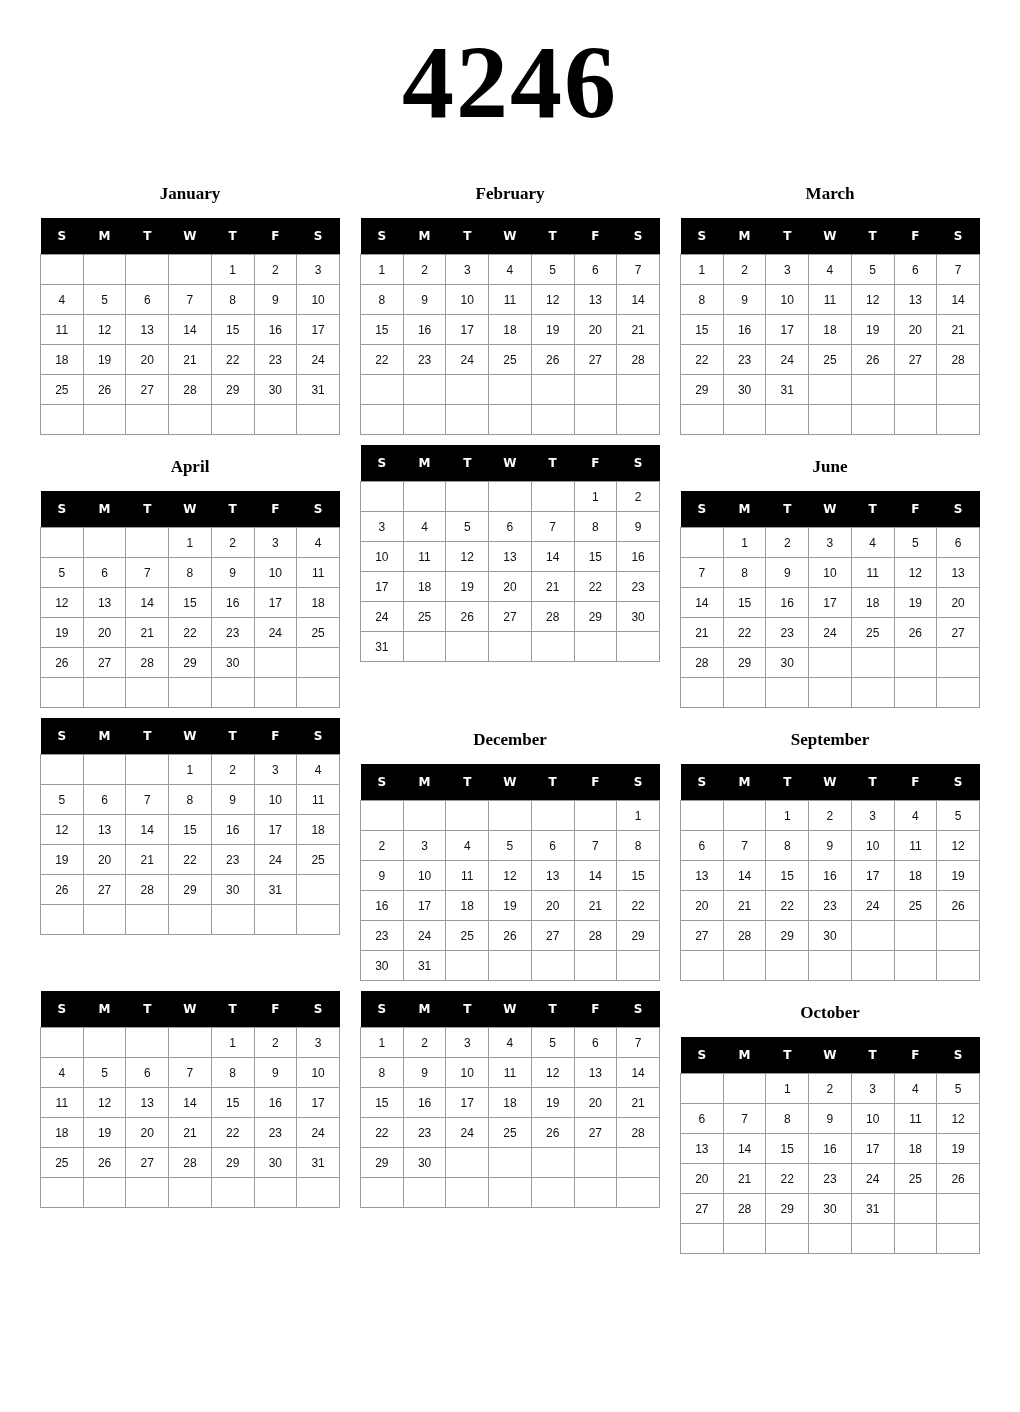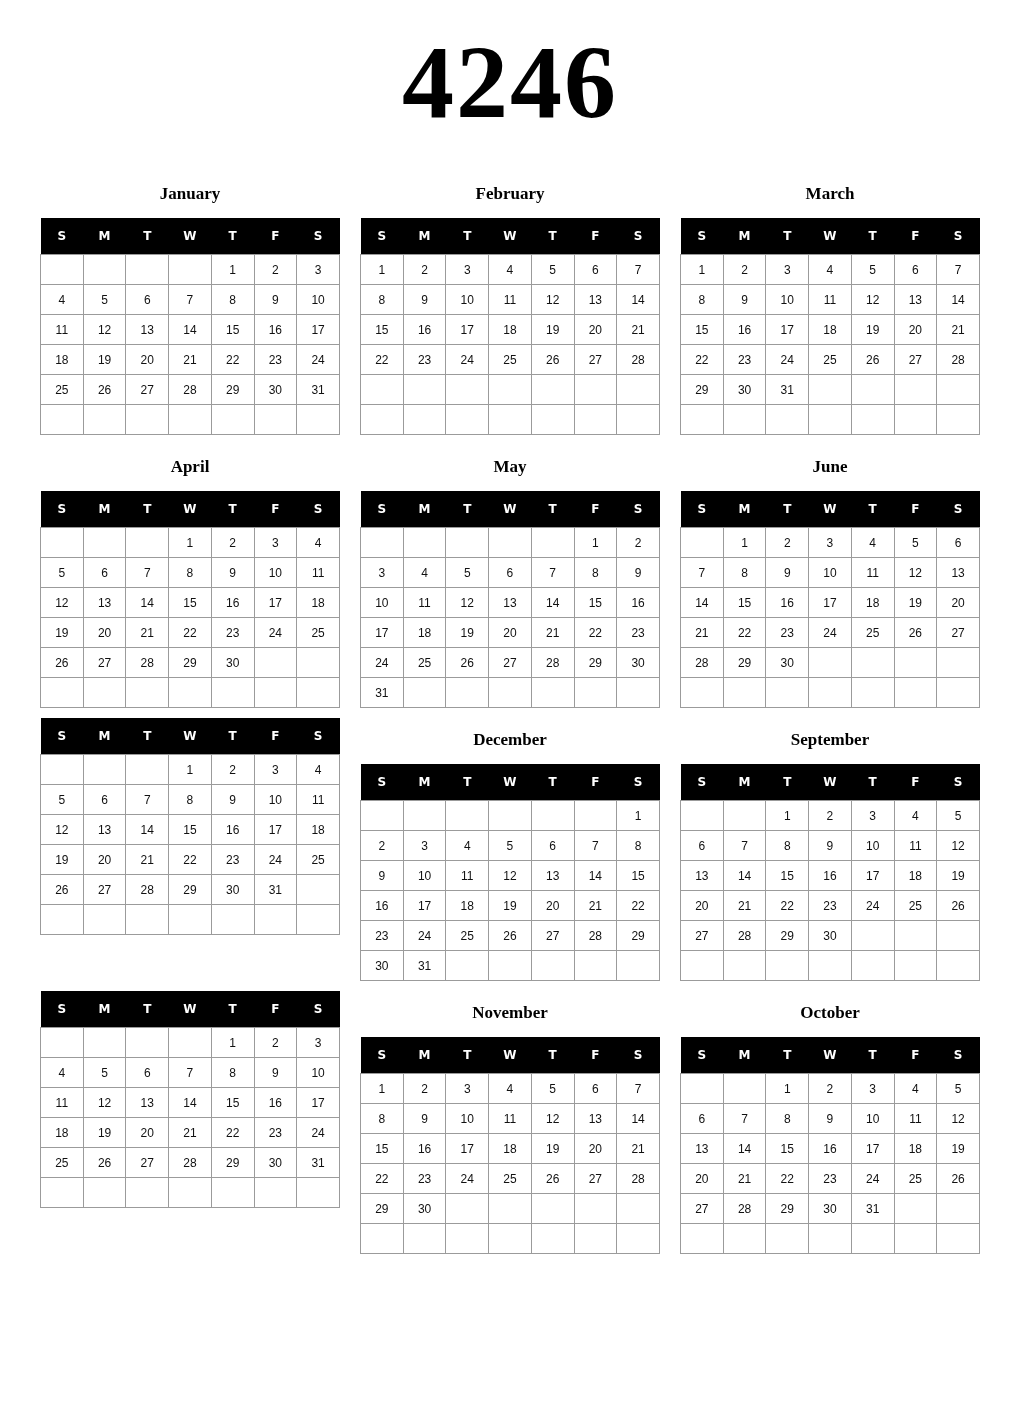--- a/index.html
+++ b/index.html
@@ -362,21 +362,20 @@
               <td></td>
               <td></td>
               <td></td>
               <td></td>
               <td></td>
             </tr>
           </tbody>
         </table>
       </div>
       <div class="month">
-        <div class="month-name">May</div>
         <table class="month-table">
           <thead>
             <tr class="header-row">
               <th>S</th>
               <th>M</th>
               <th>T</th>
               <th>W</th>
               <th>T</th>
               <th>F</th>
               <th>S</th>
@@ -792,21 +791,20 @@
               <td></td>
               <td></td>
               <td></td>
               <td></td>
               <td></td>
             </tr>
           </tbody>
         </table>
       </div>
       <div class="month">
-        <div class="month-name">November</div>
         <table class="month-table">
           <thead>
             <tr class="header-row">
               <th>S</th>
               <th>M</th>
               <th>T</th>
               <th>W</th>
               <th>T</th>
               <th>F</th>
               <th>S</th>

